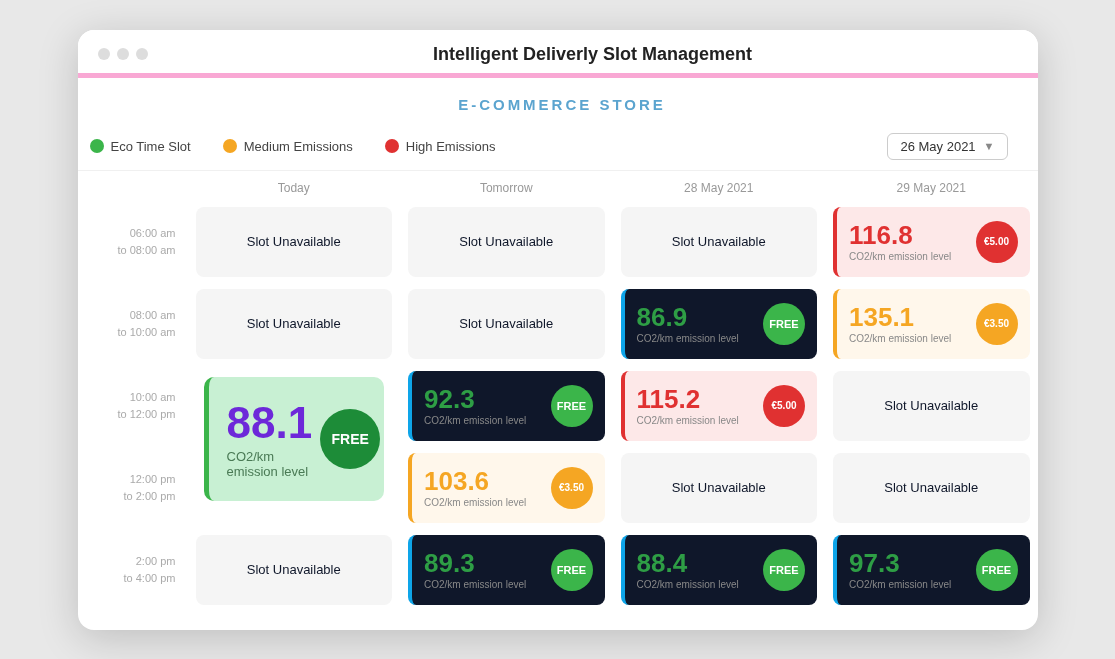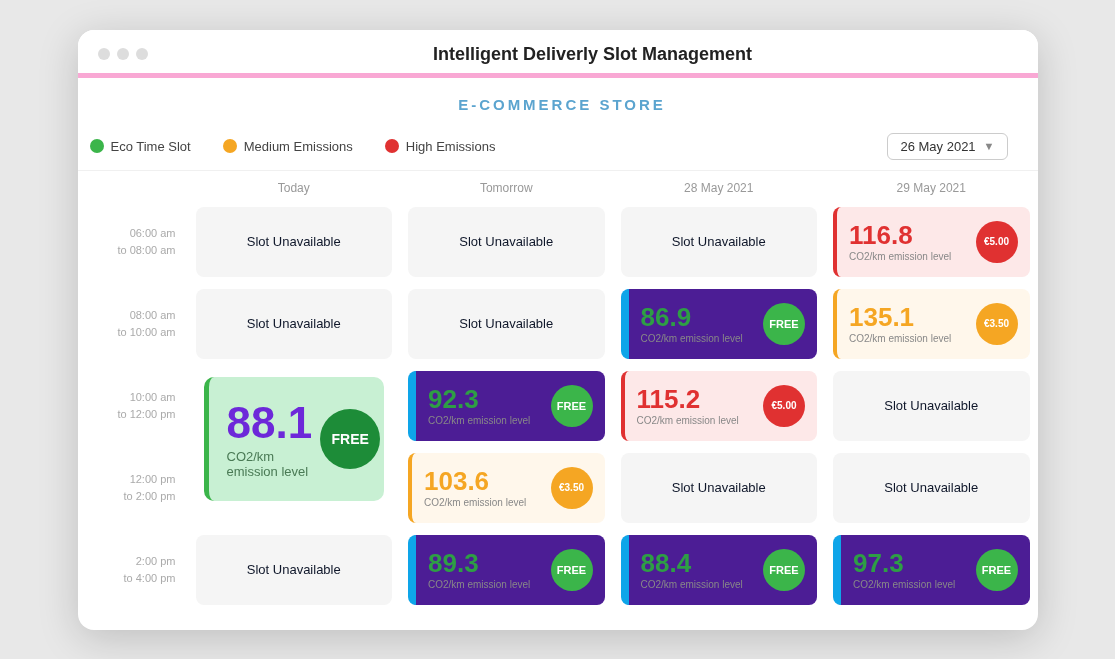--- a/index.html
+++ b/index.html
@@ -129,28 +129,28 @@
       padding: 18px 10px;
       text-align: center;
       color: #0f172a;
       font-size: 13px;
       min-height: 70px;
       display: flex;
       align-items: center;
       justify-content: center;
     }
     .slot-eco {
-      background: #4c1d95;
+      background: #0f172a;
       border-radius: 8px;
       padding: 10px 12px;
       display: flex;
       align-items: center;
       justify-content: space-between;
       min-height: 70px;
-      border-left: 8px solid #0ea5e9;
+      border-left: 4px solid #0ea5e9;
     }
     .slot-medium {
       background: #fff7eb;
       border-radius: 8px;
       padding: 10px 12px;
       display: flex;
       align-items: center;
       justify-content: space-between;
       min-height: 70px;
       border-left: 4px solid #f5a623;

